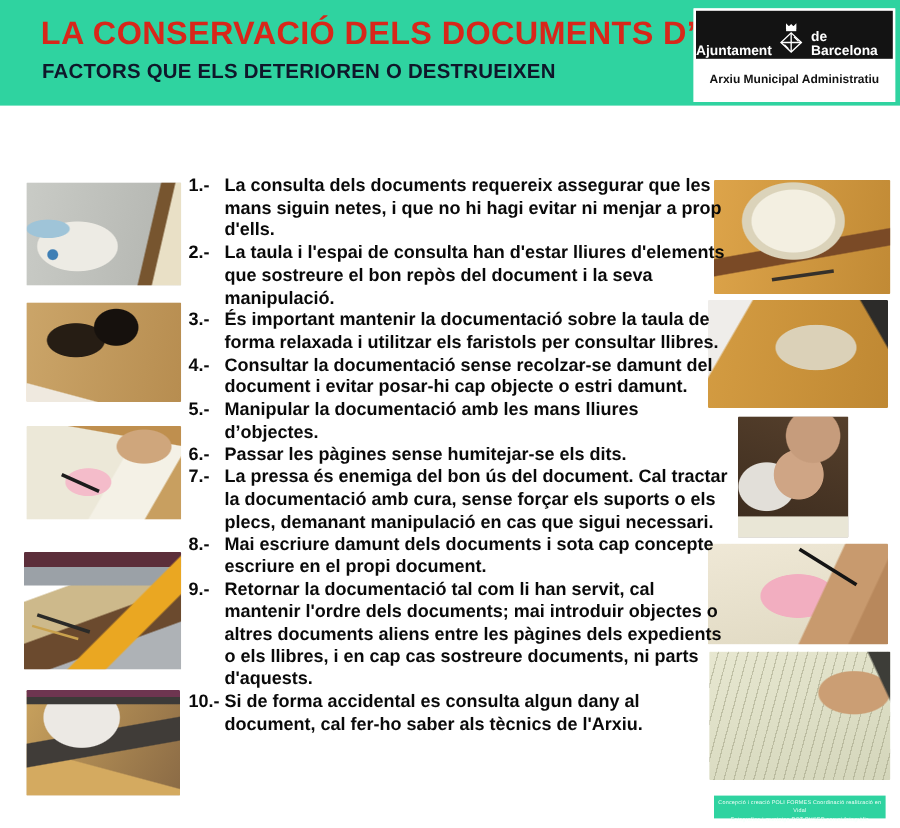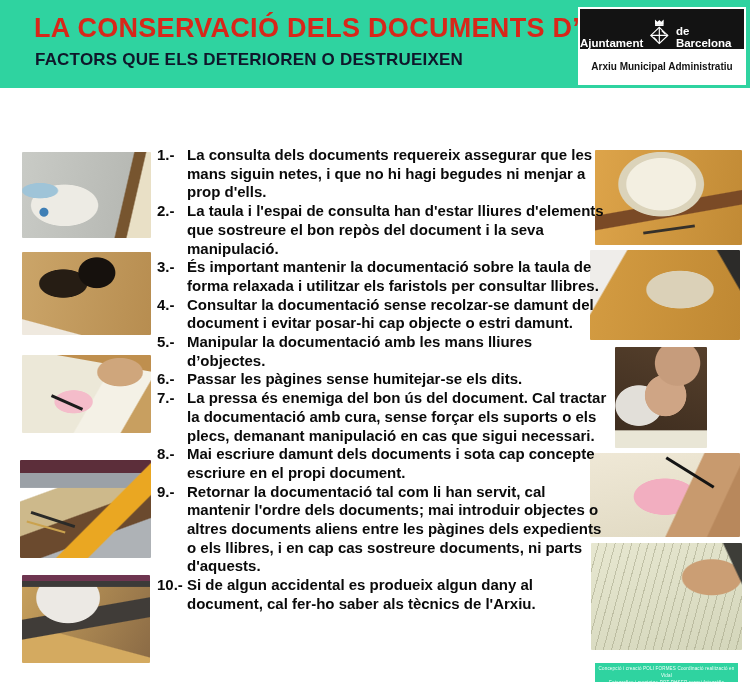--- a/index.html
+++ b/index.html
@@ -142,21 +142,21 @@
   <div class="photo" id="pr2" title="lifting-tracing-paper-over-documents"></div>
   <div class="photo" id="pr3" title="man-wetting-finger-on-tongue"></div>
   <div class="photo" id="pr4" title="hand-writing-on-pink-note-over-document">
       <i class="a1"></i>
     </div>
   <div class="photo" id="pr5" title="hand-turning-typed-pages"></div>
 
   <div class="list">
     <div class="item">
       <span class="num">1.-</span>
-      <span class="txt">La consulta dels documents requereix assegurar que les mans siguin netes, i que no hi hagi begudes ni menjar a prop d'ells.</span>
+      <span class="txt">La consulta dels documents requereix assegurar que les mans siguin netes, i que no hi hagi evitar ni menjar a prop d'ells.</span>
     </div>
     <div class="item">
       <span class="num">2.-</span>
       <span class="txt">La taula i l'espai de consulta han d'estar lliures d'elements que sostreure el bon repòs del document i la seva manipulació.</span>
     </div>
     <div class="item">
       <span class="num">3.-</span>
       <span class="txt">És important mantenir la documentació sobre la taula de forma relaxada i utilitzar els faristols per consultar llibres.</span>
     </div>
     <div class="item">
@@ -178,21 +178,21 @@
     <div class="item">
       <span class="num">8.-</span>
       <span class="txt">Mai escriure damunt dels  documents i sota  cap concepte  escriure  en el propi document.</span>
     </div>
     <div class="item">
       <span class="num">9.-</span>
       <span class="txt">Retornar la documentació tal com li han servit, cal mantenir l'ordre dels documents; mai introduir objectes o altres documents aliens entre les pàgines dels expedients o els llibres, i en cap cas sostreure documents, ni parts d'aquests.</span>
     </div>
     <div class="item">
       <span class="num">10.-</span>
-      <span class="txt">Si de algun accidental es produeix algun dany al document, cal fer-ho saber als tècnics de l'Arxiu.</span>
+      <span class="txt">Si de forma accidental es consulta algun dany al document, cal fer-ho saber als tècnics de l'Arxiu.</span>
     </div>
   </div>
 
   <div class="credits">
     <div>Concepció i creació    POLI FORMES   Coordinació realització en Vidal</div>
     <div>Fotografies i muntatge    POT PHSER   servei fotogràfic</div>
   </div>
 
 </div>
 

